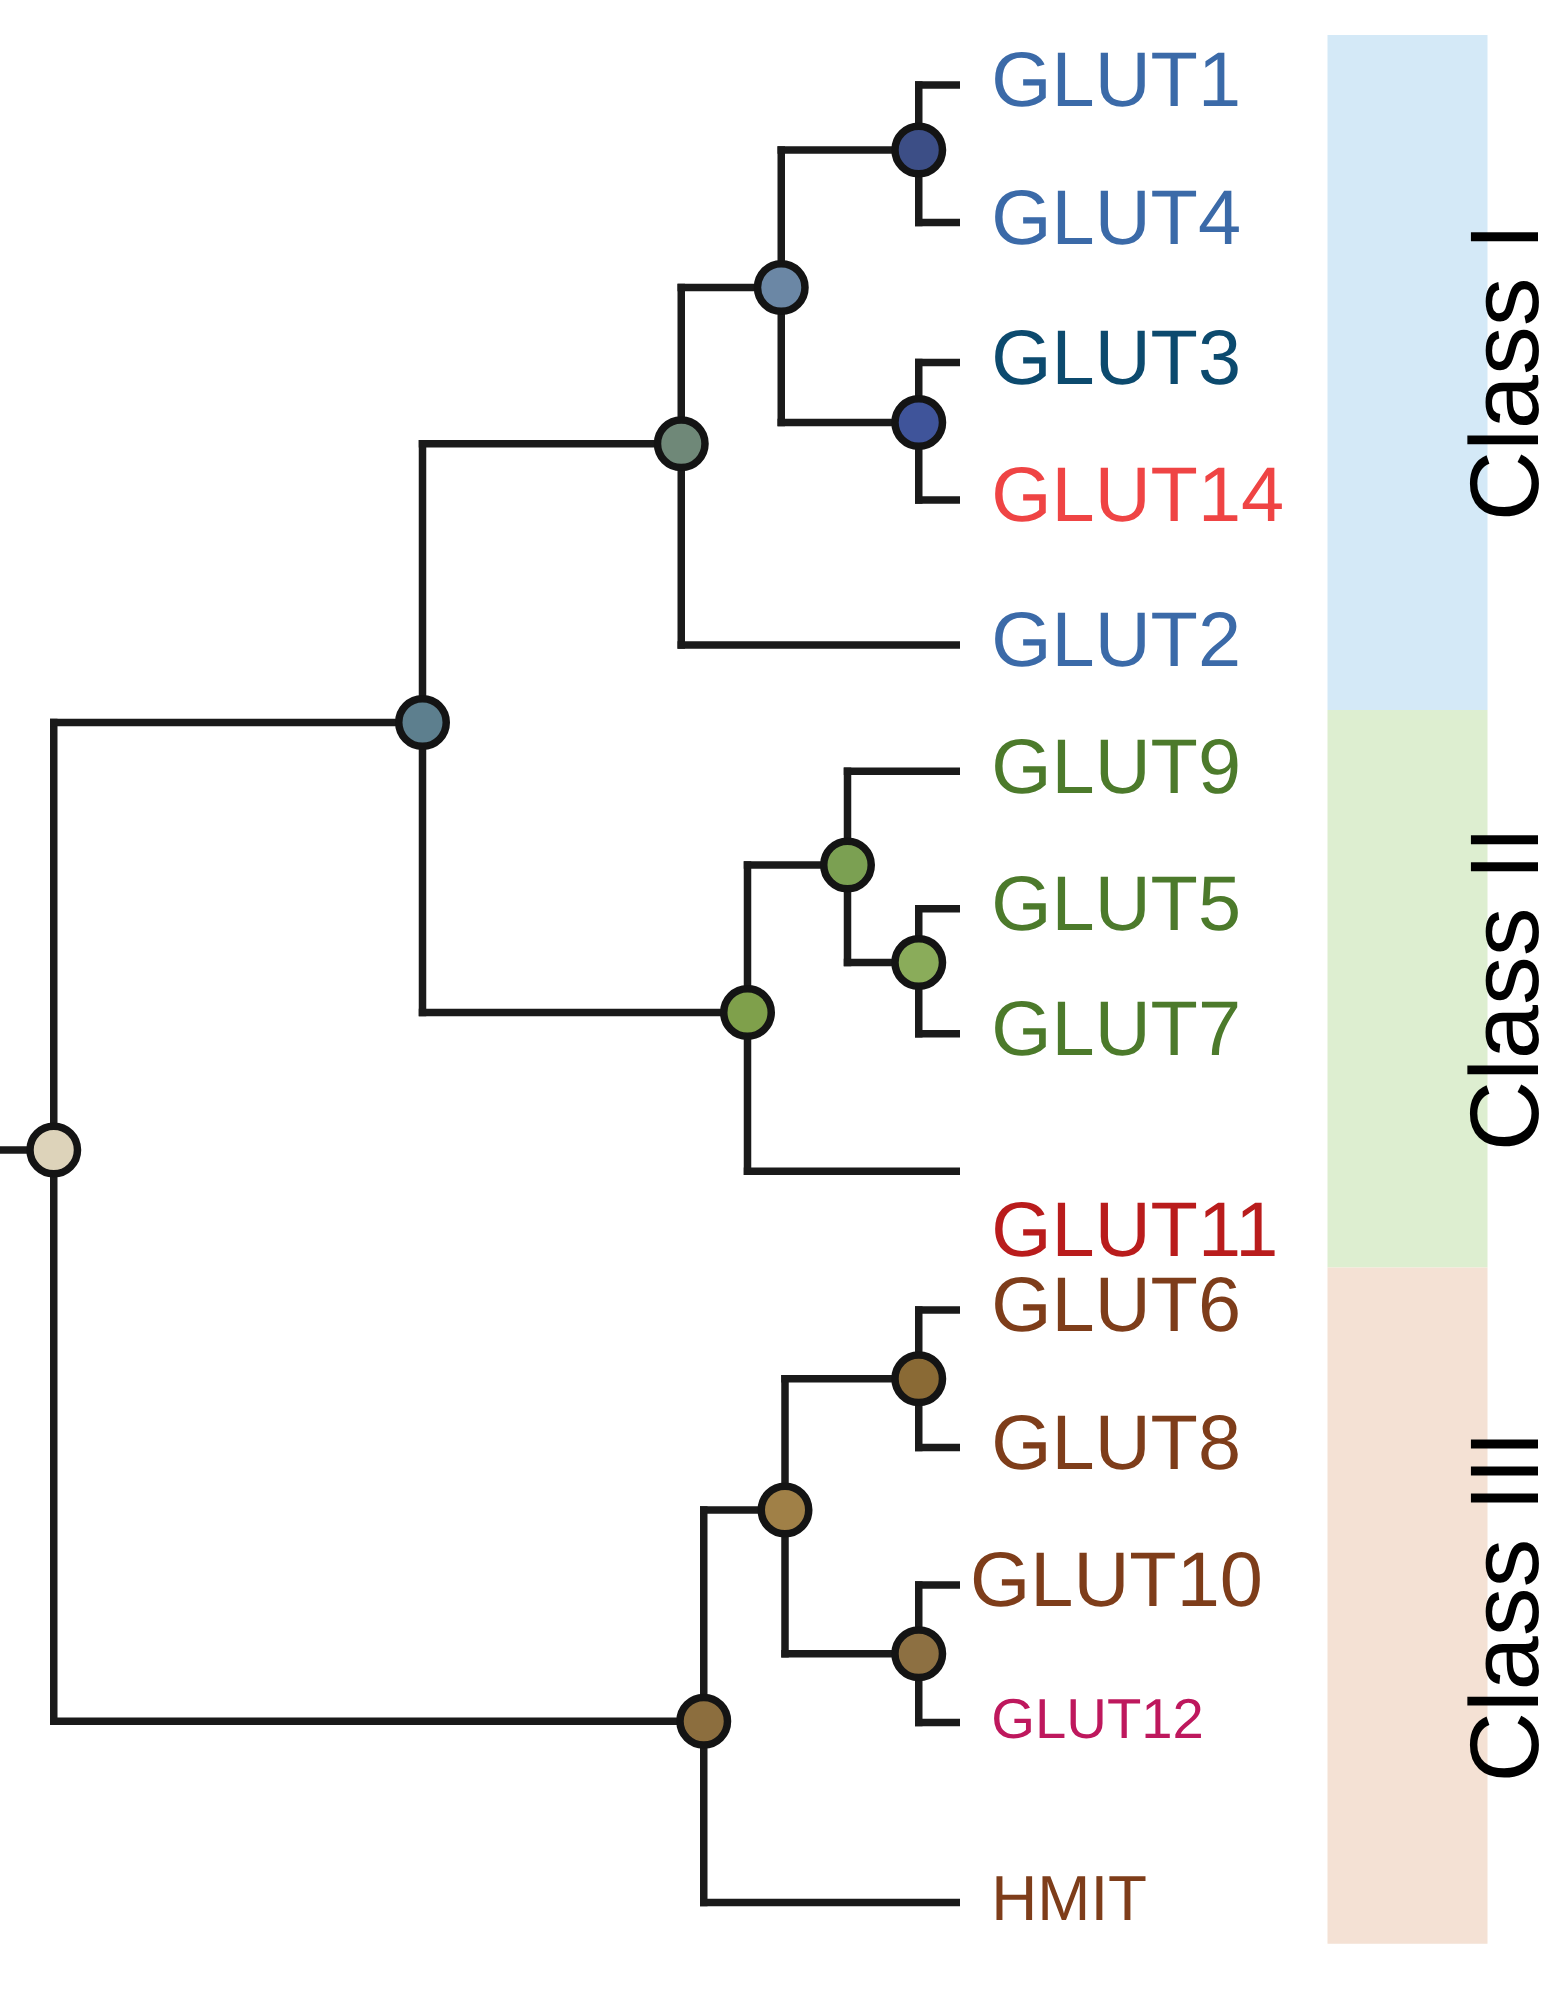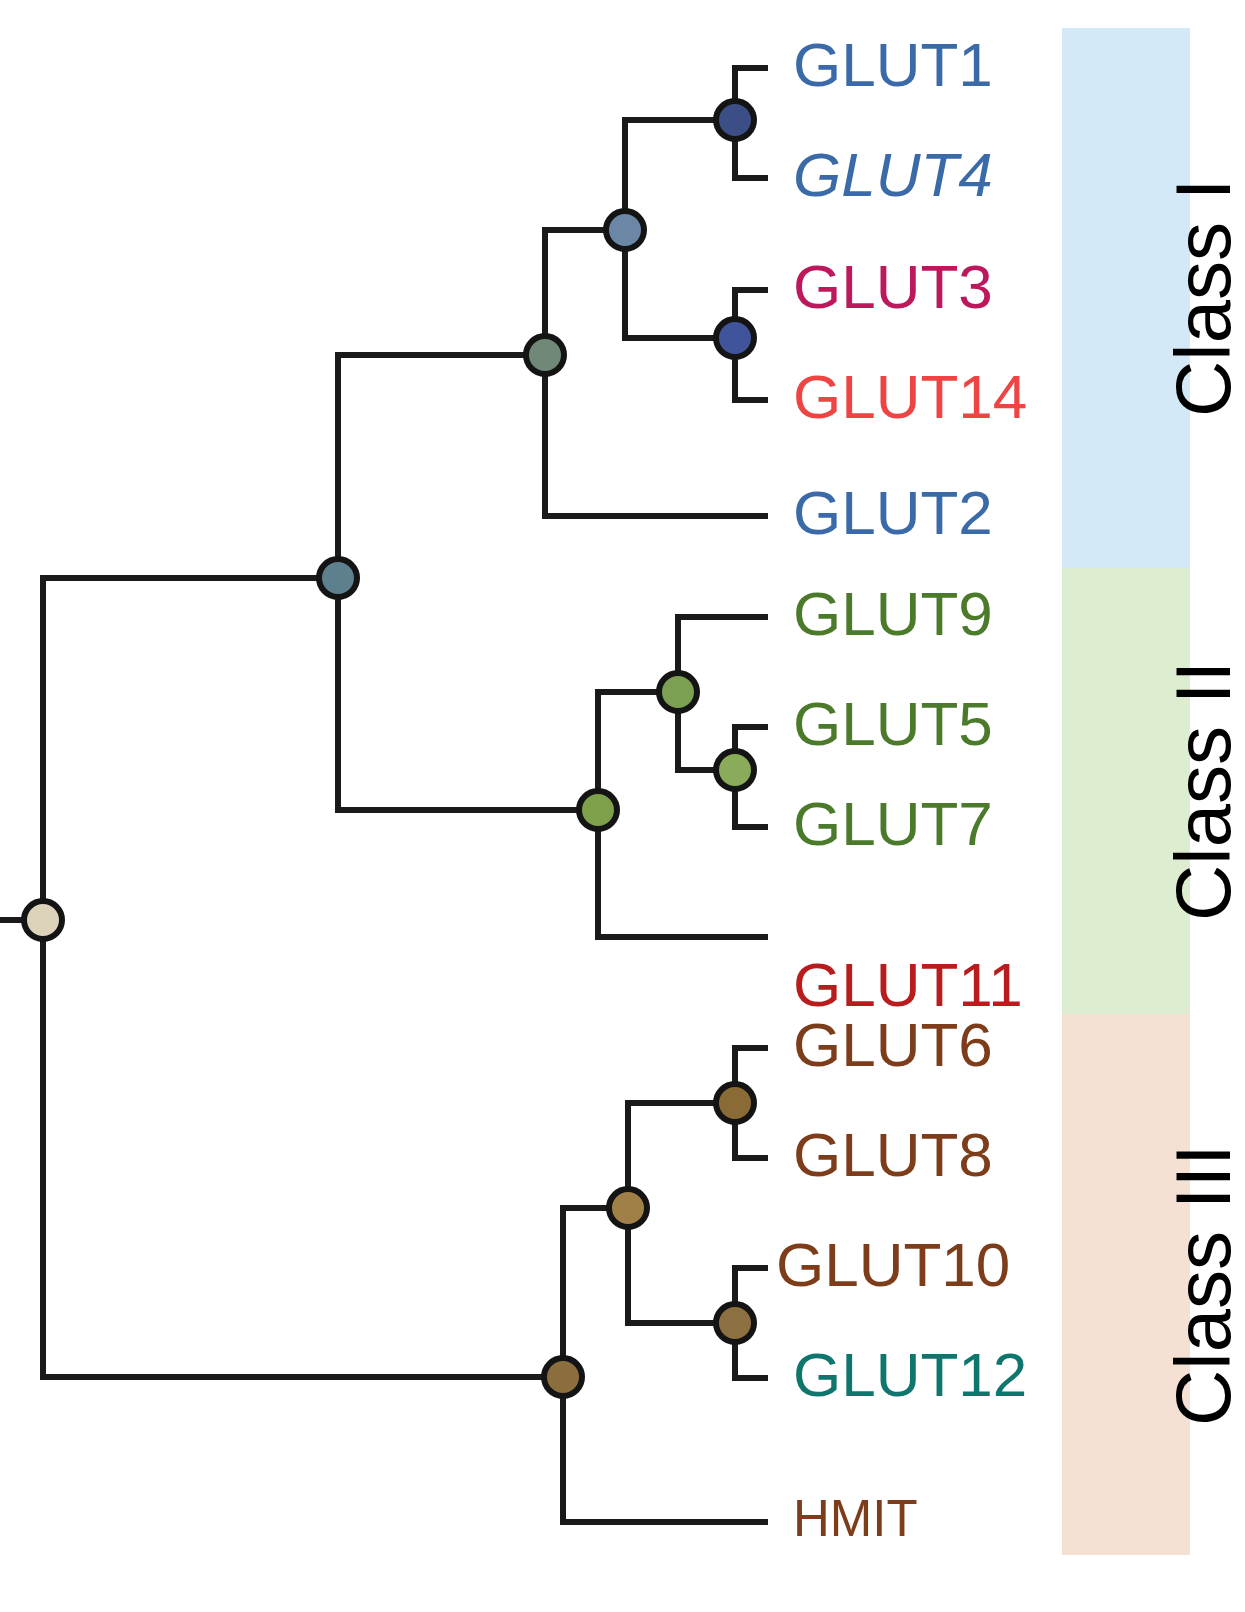--- a/index.html
+++ b/index.html
@@ -80,32 +80,32 @@
         <circle cx="735" cy="770" r="19" fill="#8aac5a" stroke="#141414" stroke-width="6"></circle>
         <circle cx="563" cy="1377" r="19" fill="#8c6e3e" stroke="#141414" stroke-width="6"></circle>
         <circle cx="628" cy="1208" r="19" fill="#a08047" stroke="#141414" stroke-width="6"></circle>
         <circle cx="735" cy="1103" r="19" fill="#8a6a35" stroke="#141414" stroke-width="6"></circle>
         <circle cx="735" cy="1323" r="19" fill="#8d7042" stroke="#141414" stroke-width="6"></circle>
       </g>
   </svg>
 
   <div id="tips-layer">
       <div class="tip-label" style="left: 793px; top: 34px; color: rgb(59, 106, 168); font-size: 62px;">GLUT1</div>
-      <div class="tip-label" style="left: 793px; top: 144px; color: rgb(59, 106, 168); font-size: 62px; font-style: italic;">GLUT4</div>
-      <div class="tip-label" style="left: 793px; top: 256px; color: #be185d; font-size: 62px;">GLUT3</div>
+      <div class="tip-label" style="left: 793px; top: 144px; color: rgb(59, 106, 168); font-size: 62px;">GLUT4</div>
+      <div class="tip-label" style="left: 793px; top: 256px; color: #0c4a6e; font-size: 62px;">GLUT3</div>
       <div class="tip-label" style="left: 793px; top: 366px; color: #ef4444; font-size: 62px;">GLUT14</div>
       <div class="tip-label" style="left: 793px; top: 482px; color: rgb(59, 106, 168); font-size: 62px;">GLUT2</div>
       <div class="tip-label" style="left: 793px; top: 583px; color: rgb(76, 122, 43); font-size: 62px; text-align: right;">GLUT9</div>
       <div class="tip-label" style="left: 793px; top: 693px; color: rgb(76, 122, 43); font-size: 62px;">GLUT5</div>
       <div class="tip-label" style="left: 793px; top: 793px; color: rgb(76, 122, 43); font-size: 62px;">GLUT7</div>
       <div class="tip-label" style="left: 793px; top: 954px; color: #b91c1c; font-size: 62px;">GLUT11</div>
       <div class="tip-label" style="left: 793px; top: 1014px; color: rgb(126, 61, 26); font-size: 62px;">GLUT6</div>
       <div class="tip-label" style="left: 793px; top: 1124px; color: rgb(126, 61, 26); font-size: 62px;">GLUT8</div>
       <div class="tip-label" style="left: 776px; top: 1234px; color: rgb(126, 61, 26); font-size: 62px;">GLUT10</div>
-      <div class="tip-label" style="left: 793px; top: 1344px; color: #0f766e; font-size: 62px;">GLUT12</div>
+      <div class="tip-label" style="left: 793px; top: 1344px; color: #be185d; font-size: 45px;">GLUT12</div>
       <div class="tip-label" style="left: 793px; top: 1488px; color: rgb(126, 61, 26); font-size: 51px;">HMIT</div>
     </div>
 
   <div id="class-labels-layer">
       <div class="band-label" style="left: 1158px; top: 417px; transform: rotate(-90deg); transform-origin: 0px 0px; translate: 0px;">Class I</div>
       <div class="band-label" style="left: 1158px; top: 921px; transform: rotate(-90deg); transform-origin: 0px 0px; translate: 0px;">Class II</div>
       <div class="band-label" style="left: 1158px; top: 1425.5px; transform: rotate(-90deg); transform-origin: 0px 0px; translate: 0px;">Class III</div>
     </div>
 
 </div>

